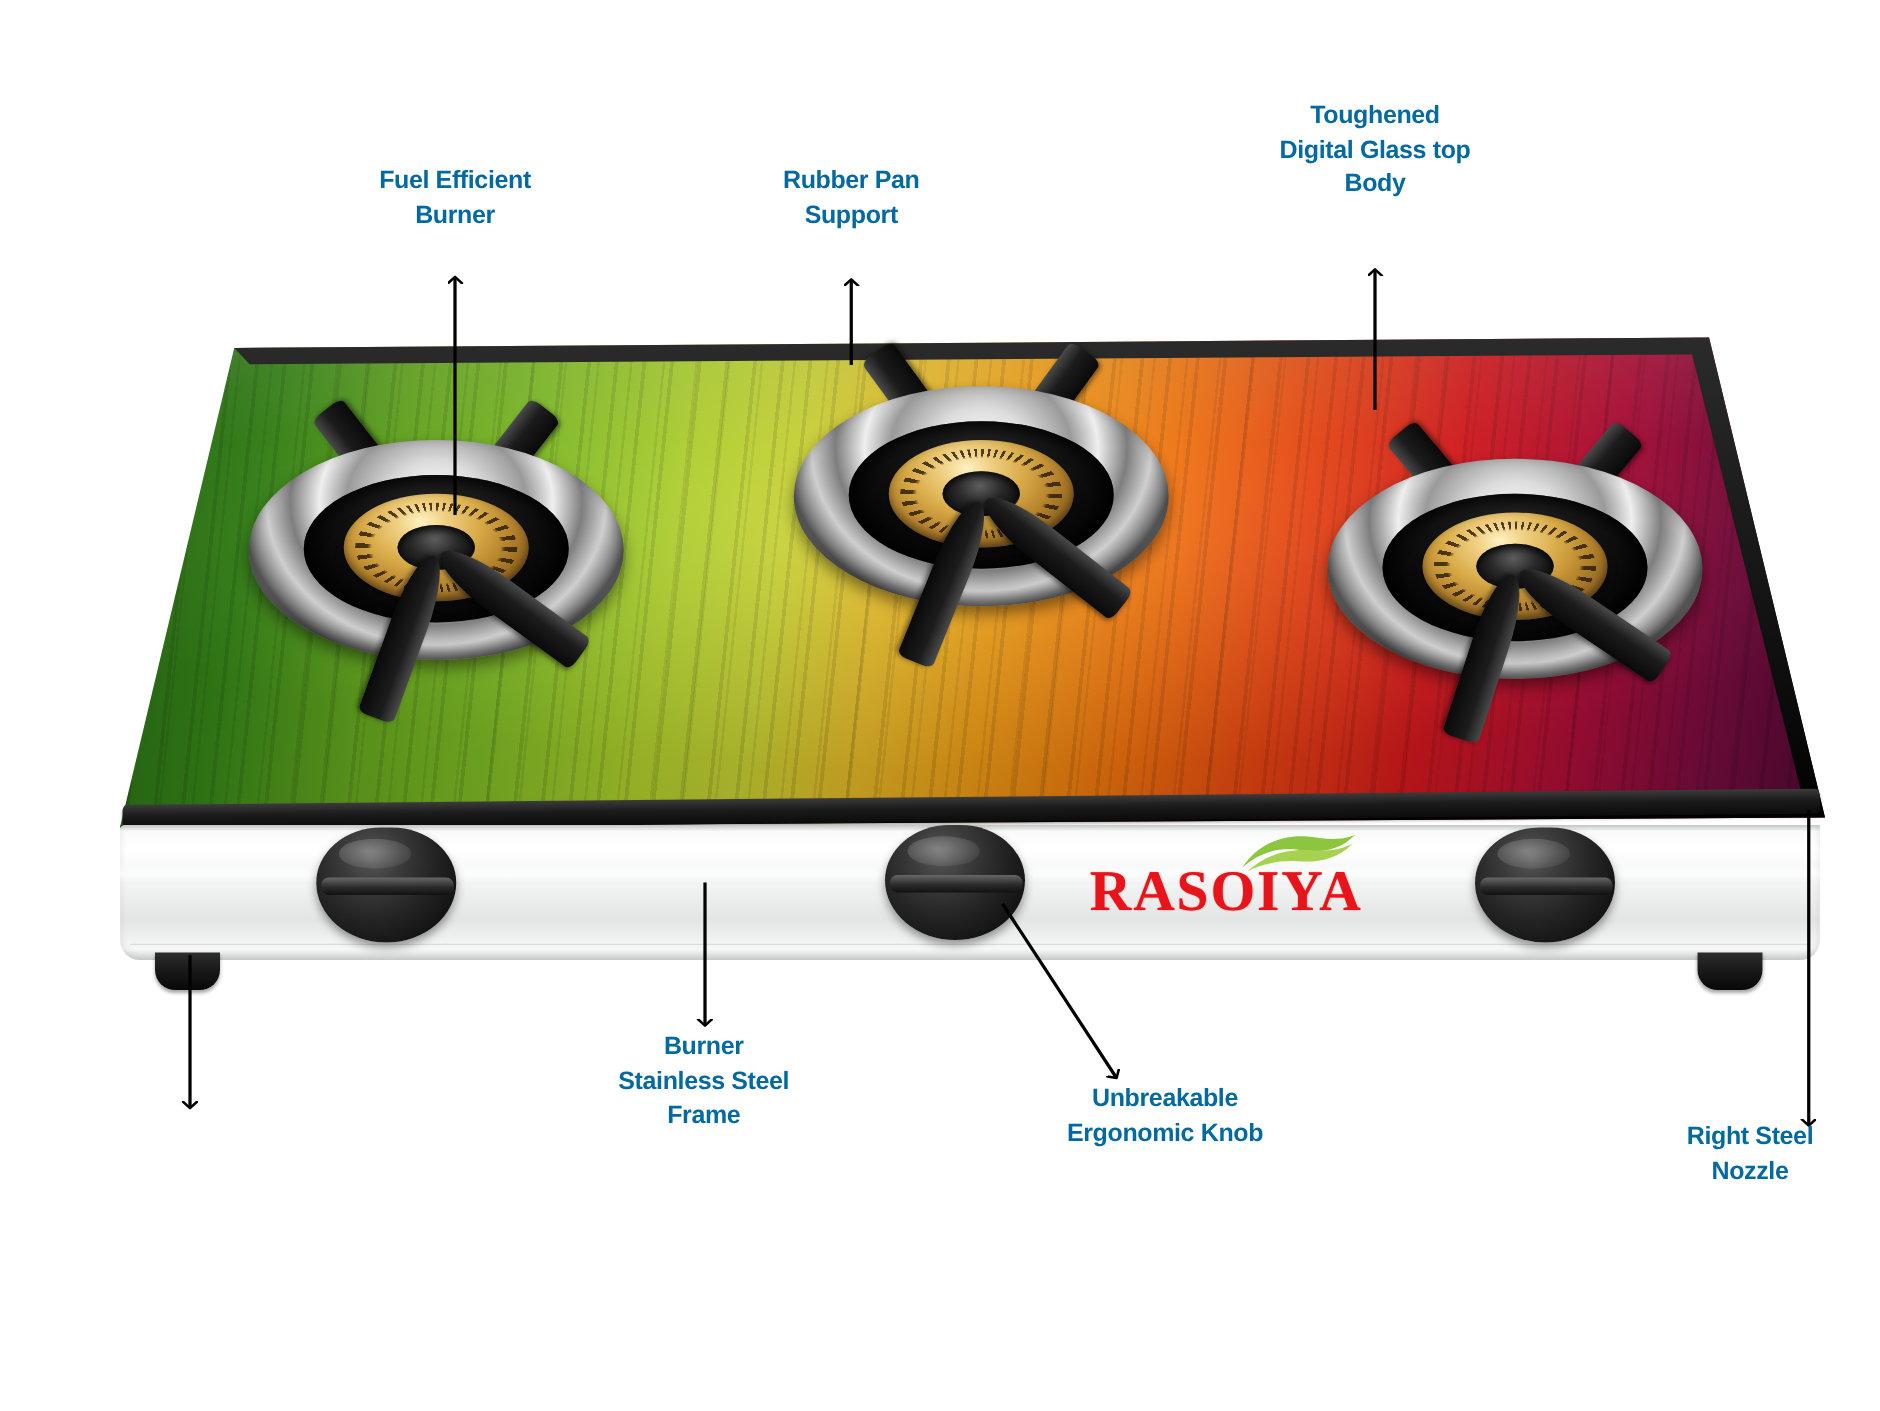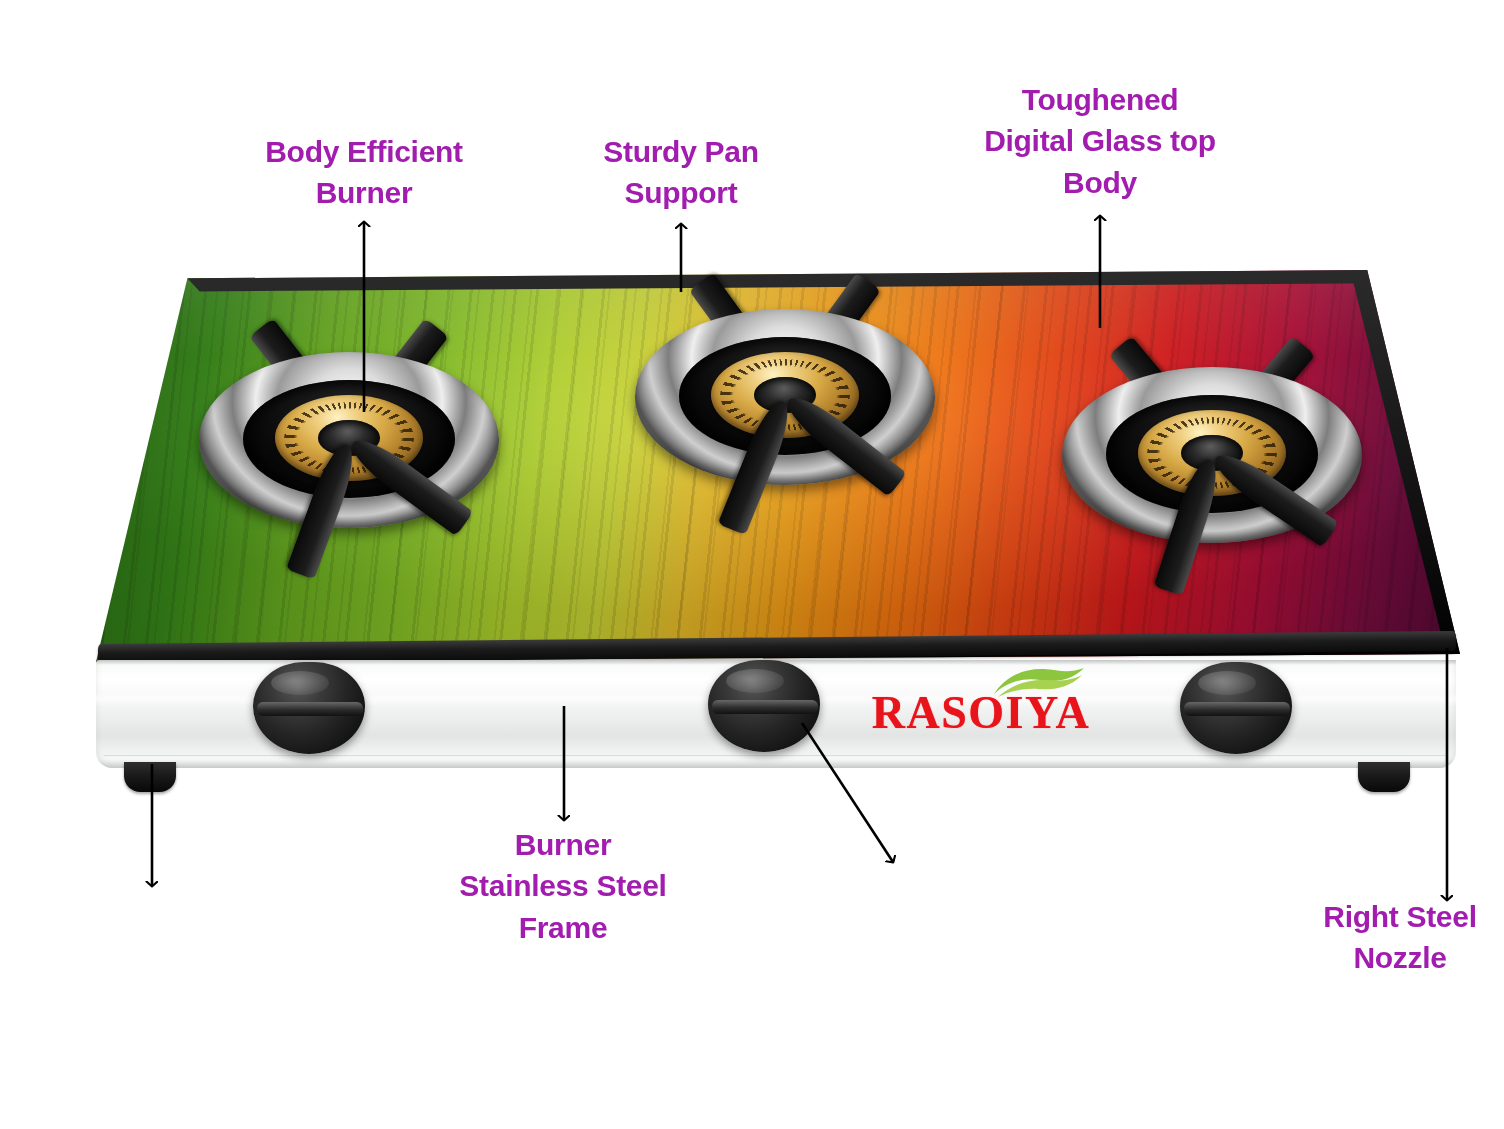--- a/index.html
+++ b/index.html
@@ -15,24 +15,24 @@
     position: relative;
     width: 1504px;
     height: 1129px;
     background: #ffffff;
     overflow: hidden;
   }
 
   
   .callout {
     position: absolute;
-    color: #a21caf;
+    color: #0369a1;
     font-family: "Liberation Sans", sans-serif;
     font-weight: bold;
-    font-size: 30px;
+    font-size: 20px;
     line-height: 1.38;
     text-align: center;
     white-space: pre-line;
     letter-spacing: -0.3px;
   }
 
   
   #arrows {
     position: absolute;
     left: 0;
@@ -450,32 +450,34 @@
 
     <line x1="152" y1="764" x2="152" y2="886" stroke="#000" stroke-width="2.6" marker-end="url(#ah)"></line>
 
     <line x1="564" y1="706" x2="564" y2="820" stroke="#000" stroke-width="2.6" marker-end="url(#ah)"></line>
 
     <line x1="802" y1="723" x2="893" y2="862" stroke="#000" stroke-width="2.6" marker-end="url(#ah)"></line>
 
     <line x1="1447" y1="648" x2="1447" y2="900" stroke="#000" stroke-width="2.6" marker-end="url(#ah)"></line>
   </svg>
 
-  <div class="callout" style="left:214px; top:131px; width:300px;">Body Efficient
+  <div class="callout" style="left:214px; top:131px; width:300px;">Fuel Efficient
 Burner</div>
 
-  <div class="callout" style="left:545px; top:131px; width:272px;">Sturdy Pan
+  <div class="callout" style="left:545px; top:131px; width:272px;">Rubber Pan
 Support</div>
 
   <div class="callout" style="left:940px; top:79px; width:320px;">Toughened
 Digital Glass top
 Body</div>
 
 
   <div class="callout" style="left:432px; top:824px; width:262px;">Burner
 Stainless Steel
 Frame</div>
 
+  <div class="callout" style="left:786px; top:866px; width:292px;">Unbreakable
+Ergonomic Knob</div>
 
   <div class="callout" style="left:1308px; top:896px; width:184px;">Right Steel
 Nozzle</div>
 
 </div>
 
 </body></html>

